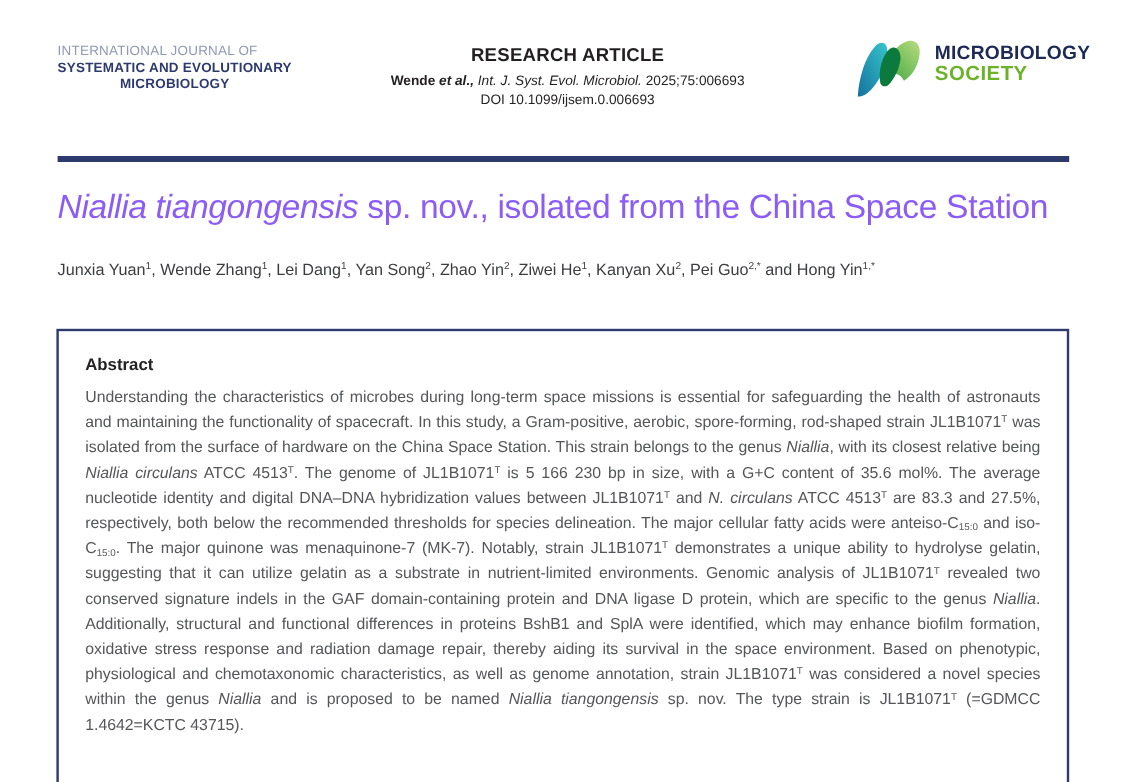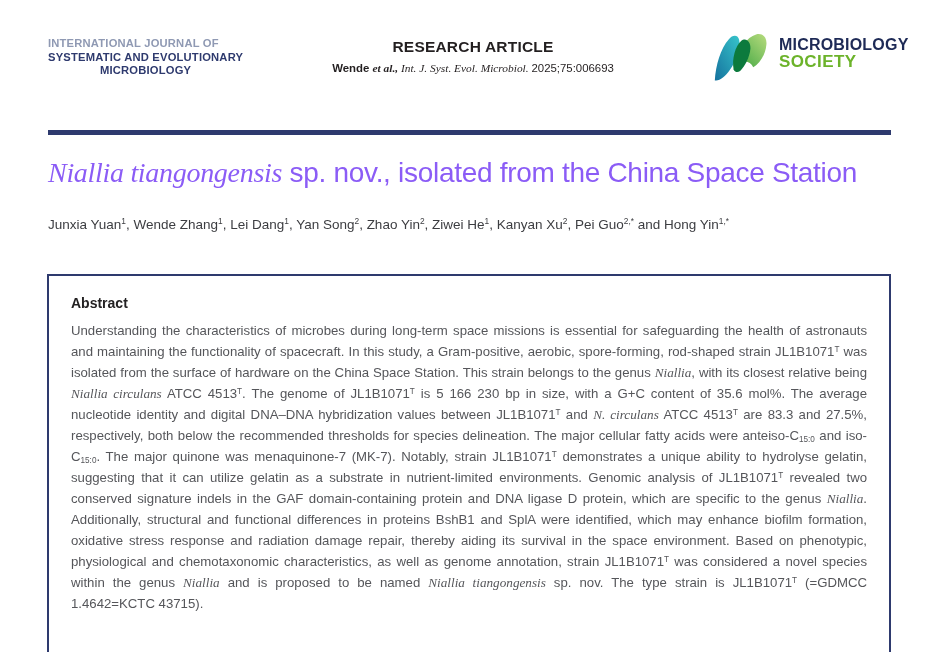--- a/index.html
+++ b/index.html
@@ -5,21 +5,21 @@
   html,body{margin:0;padding:0;background:#ffffff;}
   body{
     width:947px;height:652px;position:relative;overflow:hidden;
     font-family:"Liberation Sans","DejaVu Sans",sans-serif;
     -webkit-font-smoothing:antialiased;
   }
   .page{position:absolute;inset:0;background:#fff;}
 
   
   .journal-block{position:absolute;left:48px;top:37px;line-height:13.5px;}
-  .journal-block .j1{font-size:11.2px;font-weight:700;color:#8f99b3;letter-spacing:.2px;}
+  .journal-block .j1{font-size:11.2px;font-weight:400;color:#8f99b3;letter-spacing:.2px;}
   .journal-block .j2,.journal-block .j3{font-size:11.2px;font-weight:700;color:#2e3a6e;letter-spacing:.2px;text-align:center;}
 
   .center-block{position:absolute;left:248px;top:38px;width:450px;text-align:center;}
   .article-type{font-size:15.5px;font-weight:700;color:#231f20;letter-spacing:.2px;}
   .citation{margin-top:6px;font-size:11.4px;color:#231f20;}
   .doi{margin-top:4px;font-size:11.4px;color:#231f20;}
 
   .logo-block{position:absolute;left:712px;top:29px;display:flex;align-items:flex-start;}
   .logo-m{width:60px;height:54px;flex:0 0 auto;}
   .logo-text{margin-left:7px;margin-top:8px;}
@@ -43,39 +43,40 @@
     position:absolute;left:47px;top:274px;width:844px;height:412px;
     box-sizing:border-box;border:2px solid #2e3a6e;background:#fff;
     padding:19px 22px 0 22px;
   }
   .abstract-box h2{margin:0 0 9px 0;font-size:14px;font-weight:700;color:#232122;}
   .abstract-box p{
     margin:0;font-size:13.2px;line-height:21px;color:#55565a;
     text-align:justify;
   }
 
-  .it{font-style:italic;font-family:Liberation Serif, serif;}
+  .it{font-style:italic;}
   .bd{font-weight:700;}
   sup{font-size:62%;line-height:0;position:relative;vertical-align:baseline;top:-.55em;}
   sub{font-size:62%;line-height:0;position:relative;vertical-align:baseline;top:.28em;}
 </style>
 </head>
 <body>
 
 <div class="page">
 
   <div class="journal-block">
     <div class="j1">INTERNATIONAL JOURNAL OF</div>
     <div class="j2">SYSTEMATIC AND EVOLUTIONARY</div>
     <div class="j3">MICROBIOLOGY</div>
   </div>
 
   <div class="center-block">
     <div class="article-type">RESEARCH ARTICLE</div>
     <div class="citation"><span class="bd">Wende </span><span class="it bd">et al., </span><span class="it">Int. J. Syst. Evol. Microbiol. </span><span>2025;75:006693</span></div>
+    <div class="doi">DOI 10.1099/ijsem.0.006693</div>
   </div>
 
   <div class="logo-block">
     <svg class="logo-m" viewBox="0 0 64 56" xmlns="http://www.w3.org/2000/svg">
       <defs>
         <linearGradient id="lgTeal" x1="0" y1="1" x2="1" y2="0">
           <stop offset="0" stop-color="#15729e"></stop>
           <stop offset="1" stop-color="#37c5cb"></stop>
         </linearGradient>
         <linearGradient id="lgGreen" x1="1" y1="0" x2="0" y2="1">

